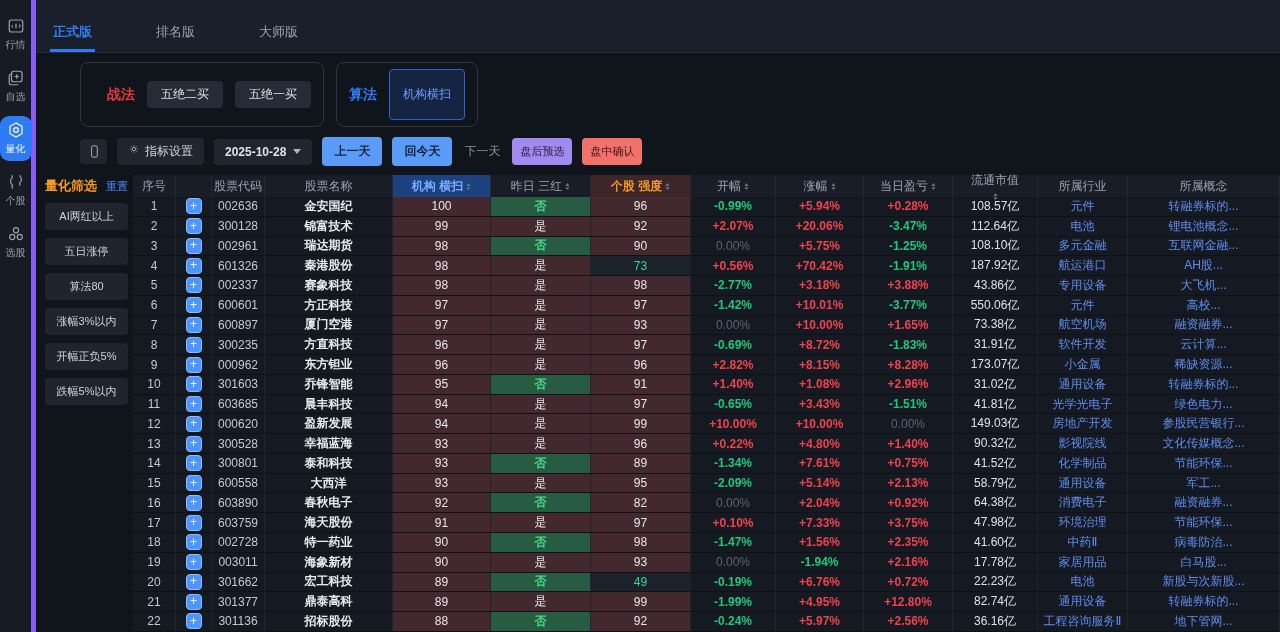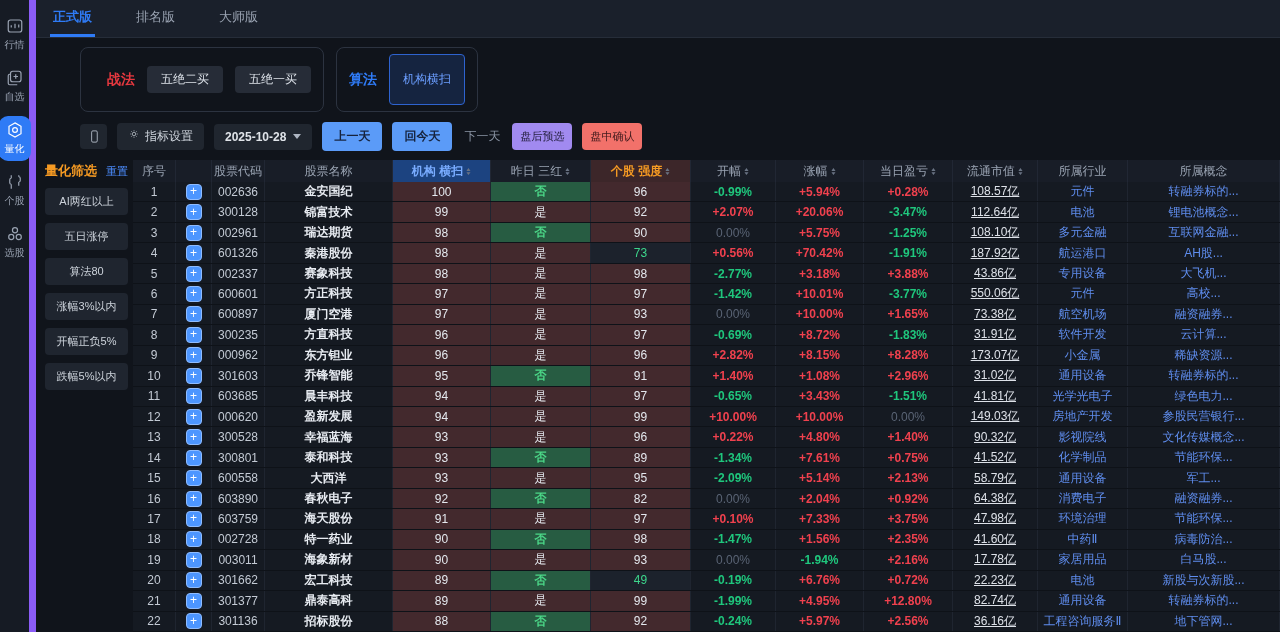--- a/index.html
+++ b/index.html
@@ -1,32 +1,32 @@
 <!DOCTYPE html>
 <html style="--accent_blue: #2f7bf6; --blue_btn: #5b9bf8; --strategy_red: #e5383f; --orange: #f59a23; --up_red: #f0414e; --down_green: #1fc77d; --flat_gray: #5a6475; --link_blue: #5f8dee; --maroon_cell: #43292d; --green_cell: #275c42; --green_cell_text: #4bd687; --dim_green: #3dd68c; --purple_btn: #a18af0; --salmon_btn: #f2716a; --header_blue_bg: #1c4380; --strength_header_bg: #3c2629;"><head>
 <meta charset="utf-8">
 <style>
   * { box-sizing: border-box; margin: 0; padding: 0; }
   html,body { width:1280px; height:632px; overflow:hidden; background:#10141b;
     font-family:"Liberation Sans","DejaVu Sans",sans-serif; }
   .app { display:flex; width:1280px; height:632px; background:#10141b; color:#dfe3ea; }
 
   
-  .rail { width:36px; background:#161b24; border-right:7px solid #8b5cf6; display:flex;
+  .rail { width:36px; background:#161b24; border-right:5px solid #8b5cf6; display:flex;
     flex-direction:column; align-items:center; padding-top:12px; flex-shrink:0; }
   .rail-item { width:32px; display:flex; flex-direction:column; align-items:center;
     padding:5px 2px; margin-bottom:7px; border-radius:9px; color:#9aa3b2; cursor:pointer; }
   .rail-item svg { width:18px; height:18px; stroke:currentColor; fill:none; stroke-width:1.6; }
   .rail-item .lbl { font-size:10px; margin-top:3px; white-space:nowrap; }
   .rail-item.active { background:var(--accent_blue); color:#fff;border-radius:9px; }
 
   
   .main { flex:1; display:flex; flex-direction:column; min-width:0; }
-  .tabbar { height:38px; background:#1a202b; border-bottom:1px solid #262d39; display:flex;
-    align-items:flex-end; padding-left:14px; gap:38px; flex-shrink:0; }
+  .tabbar { height:53px; background:#1a202b; border-bottom:1px solid #262d39; display:flex;
+    align-items:flex-end; padding-left:14px; gap:58px; flex-shrink:0; }
   .tab { font-size:13px; color:#9aa3b2; padding:9px 3px 8px; cursor:pointer; border-bottom:3px solid transparent; }
   .tab.active { color:var(--accent_blue); font-weight:bold; border-bottom-color:var(--accent_blue); }
 
   .row1 { display:flex; gap:12px; margin:9px 0 0 44px; }
   .group { border:1px solid #2c3340; border-radius:8px; padding:6px 12px; display:flex; align-items:center; gap:12px; }
   .group-label { font-weight:bold; font-size:14px; }
   .group-label.red { color:var(--strategy_red);margin-left:14px; }
   .group-label.blue { color:var(--accent_blue); }
   .btn-dark { background:#262c37; color:#dde2e9; font-size:12px; padding:5px 14px; border-radius:4px;
     border:none; cursor:pointer; font-family:inherit; }
@@ -69,28 +69,28 @@
   .th.h-sweep { background:var(--header_blue_bg); color:#79acff; font-weight:bold; }
   .th.h-strength { background:var(--strength_header_bg); color:var(--orange); font-weight:bold; }
   .sort { display:flex; flex-direction:column; line-height:4px; }
   .sort i { font-style:normal; font-size:5px; color:#6a7484; transform:scaleX(1.4); }
   .tbody { display:flex; flex-direction:column; flex:1; }
   .tr { display:flex; flex:1; border-bottom:1px solid #0e1218; background:#151a22; cursor:pointer; }
   .td { display:flex; align-items:center; justify-content:center; border-right:1px solid #1f2530;
     height:100%; overflow:hidden; white-space:nowrap; }
   .c-seq{width:43px;} .c-add{width:36px;} .c-code{width:53px;} .c-name{width:128px;}
   .c-sweep{width:98px;} .c-red{width:100px;} .c-strength{width:100px;} .c-open{width:85px;}
-  .c-chg{width:88px;} .c-pnl{width:89px;} .c-cap{width:85px;} .c-ind{width:90px;}
+  .c-chg{width:88px;} .c-pnl{width:89px;} .c-cap{width:85px;flex-direction:column;} .c-ind{width:90px;}
   .c-con{flex:1; min-width:0;}
   .cell-maroon { background:var(--maroon_cell); color:#e4e8ee; }
   .cell-green { background:var(--green_cell); color:var(--green_cell_text); font-weight:bold; }
   .cell-dim { background:#1c222c; color:var(--dim_green); }
   .t-dim { color:#c3cad4; }
   .t-name { color:#e8ecf2; font-weight:bold; }
-  .t-cap { color:#dde1e8;text-decoration:underline; }
+  .t-cap { color:#dde1e8; }
   .t-up { color:var(--up_red); font-weight:bold; }
   .t-down { color:var(--down_green); font-weight:bold; }
   .t-flat { color:var(--flat_gray); }
   .t-link { color:var(--link_blue); }
   .add-btn { width:16px; height:16px; background:#4d96ff; border:1px solid #8fbcff; border-radius:4px;
     color:#fff; font-size:12px; line-height:13px; text-align:center; cursor:pointer; padding:0; font-family:inherit; }
 </style>
 </head>
 <body>
 

